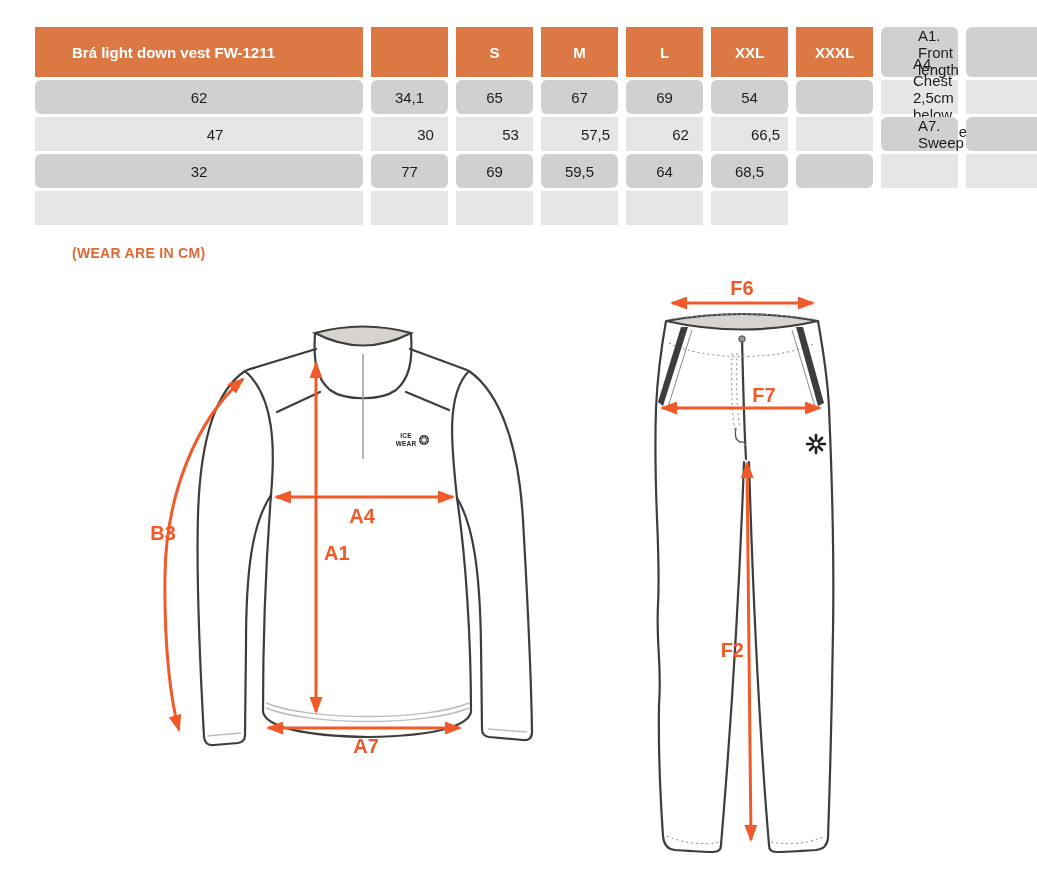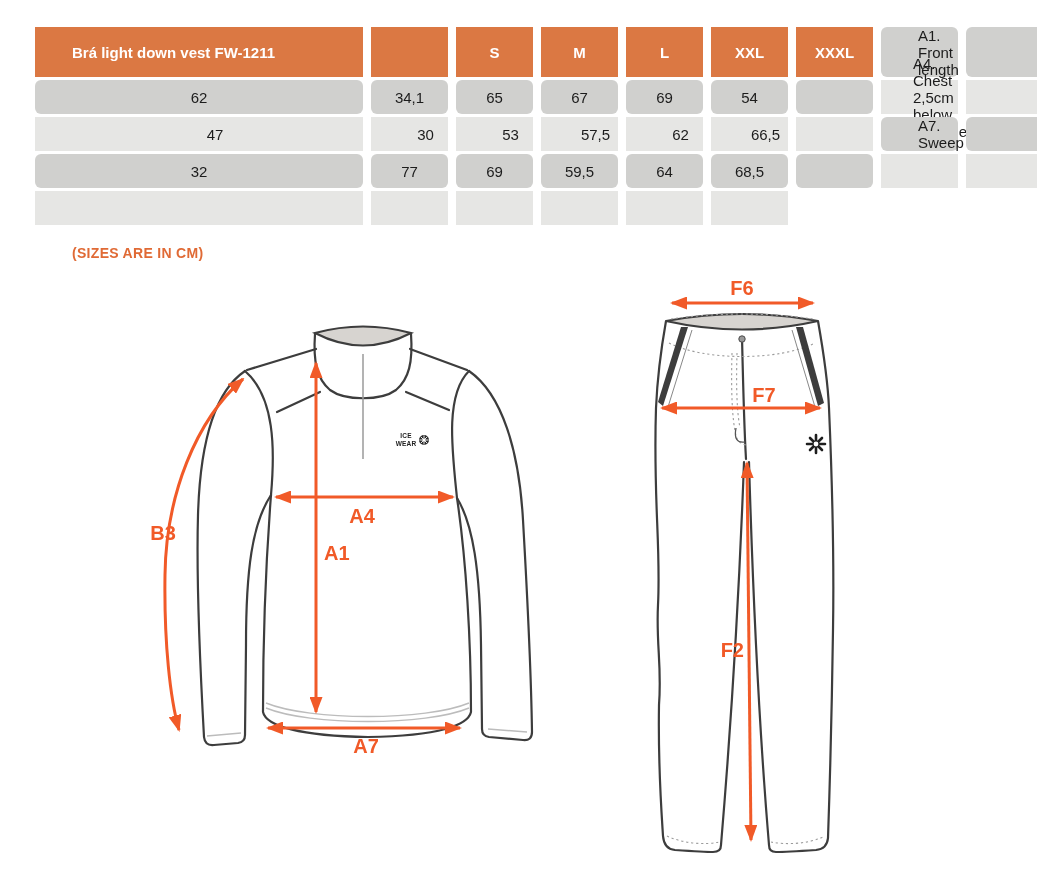--- a/index.html
+++ b/index.html
@@ -101,21 +101,21 @@
   <div class="cell row-light"></div>
   <div class="cell row-light"></div>
   <div class="cell row-light"></div>
   <div class="cell row-light"></div>
   <div class="cell row-light"></div>
   <div class="cell row-light"></div>
   <div class="cell row-light"></div>
   <div class="cell row-light"></div>
 </div>
 
-<div class="sizes-note">(SIZES ARE IN CM)</div>
+<div class="sizes-note">(WEAR ARE IN CM)</div>
 
 <svg class="drawing" style="left:130px;top:270px;" width="480" height="520" viewBox="130 270 480 520">
   <defs>
     <marker id="ah" markerUnits="userSpaceOnUse" markerWidth="17" markerHeight="13" refX="15" refY="6.5" orient="auto-start-reverse">
       <path d="M0 0 L17 6.5 L0 13 Z" class="ahead"></path>
     </marker>
   </defs>
 
   <g>
 

